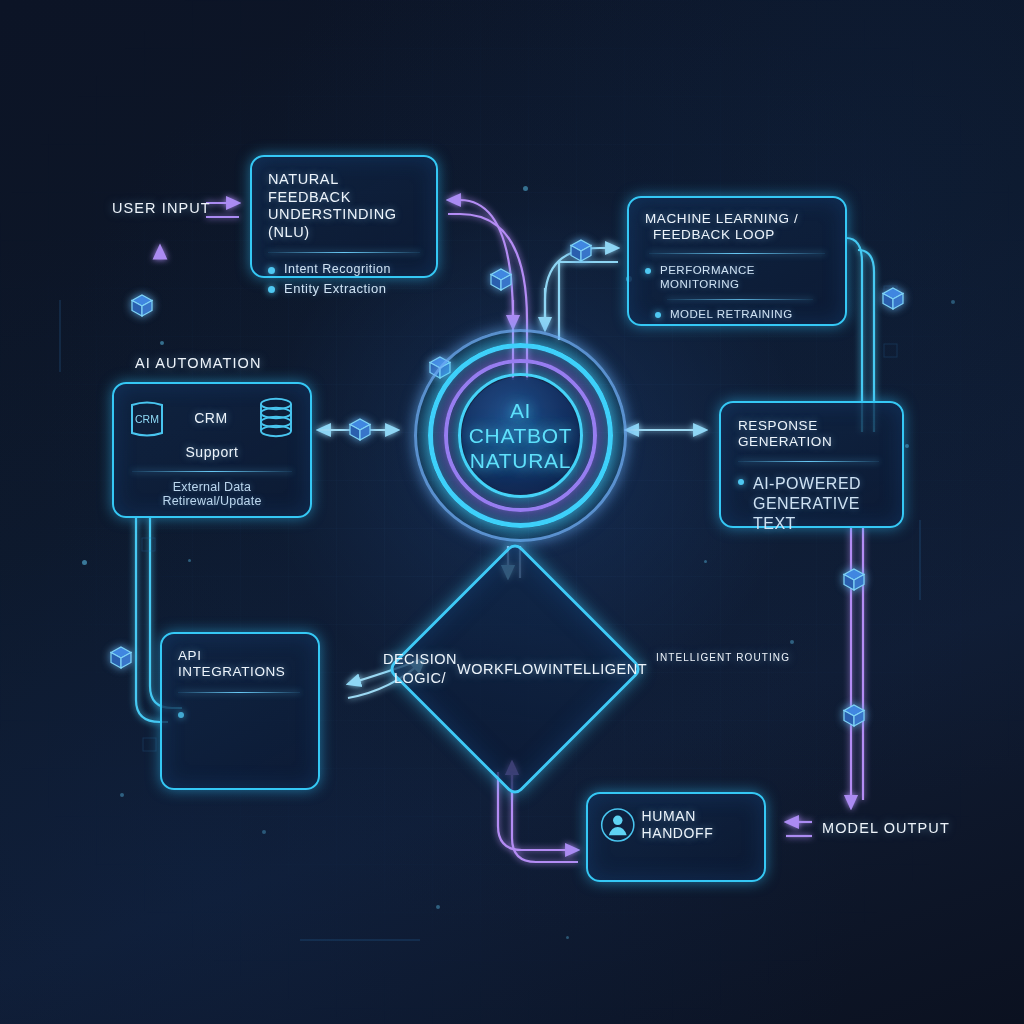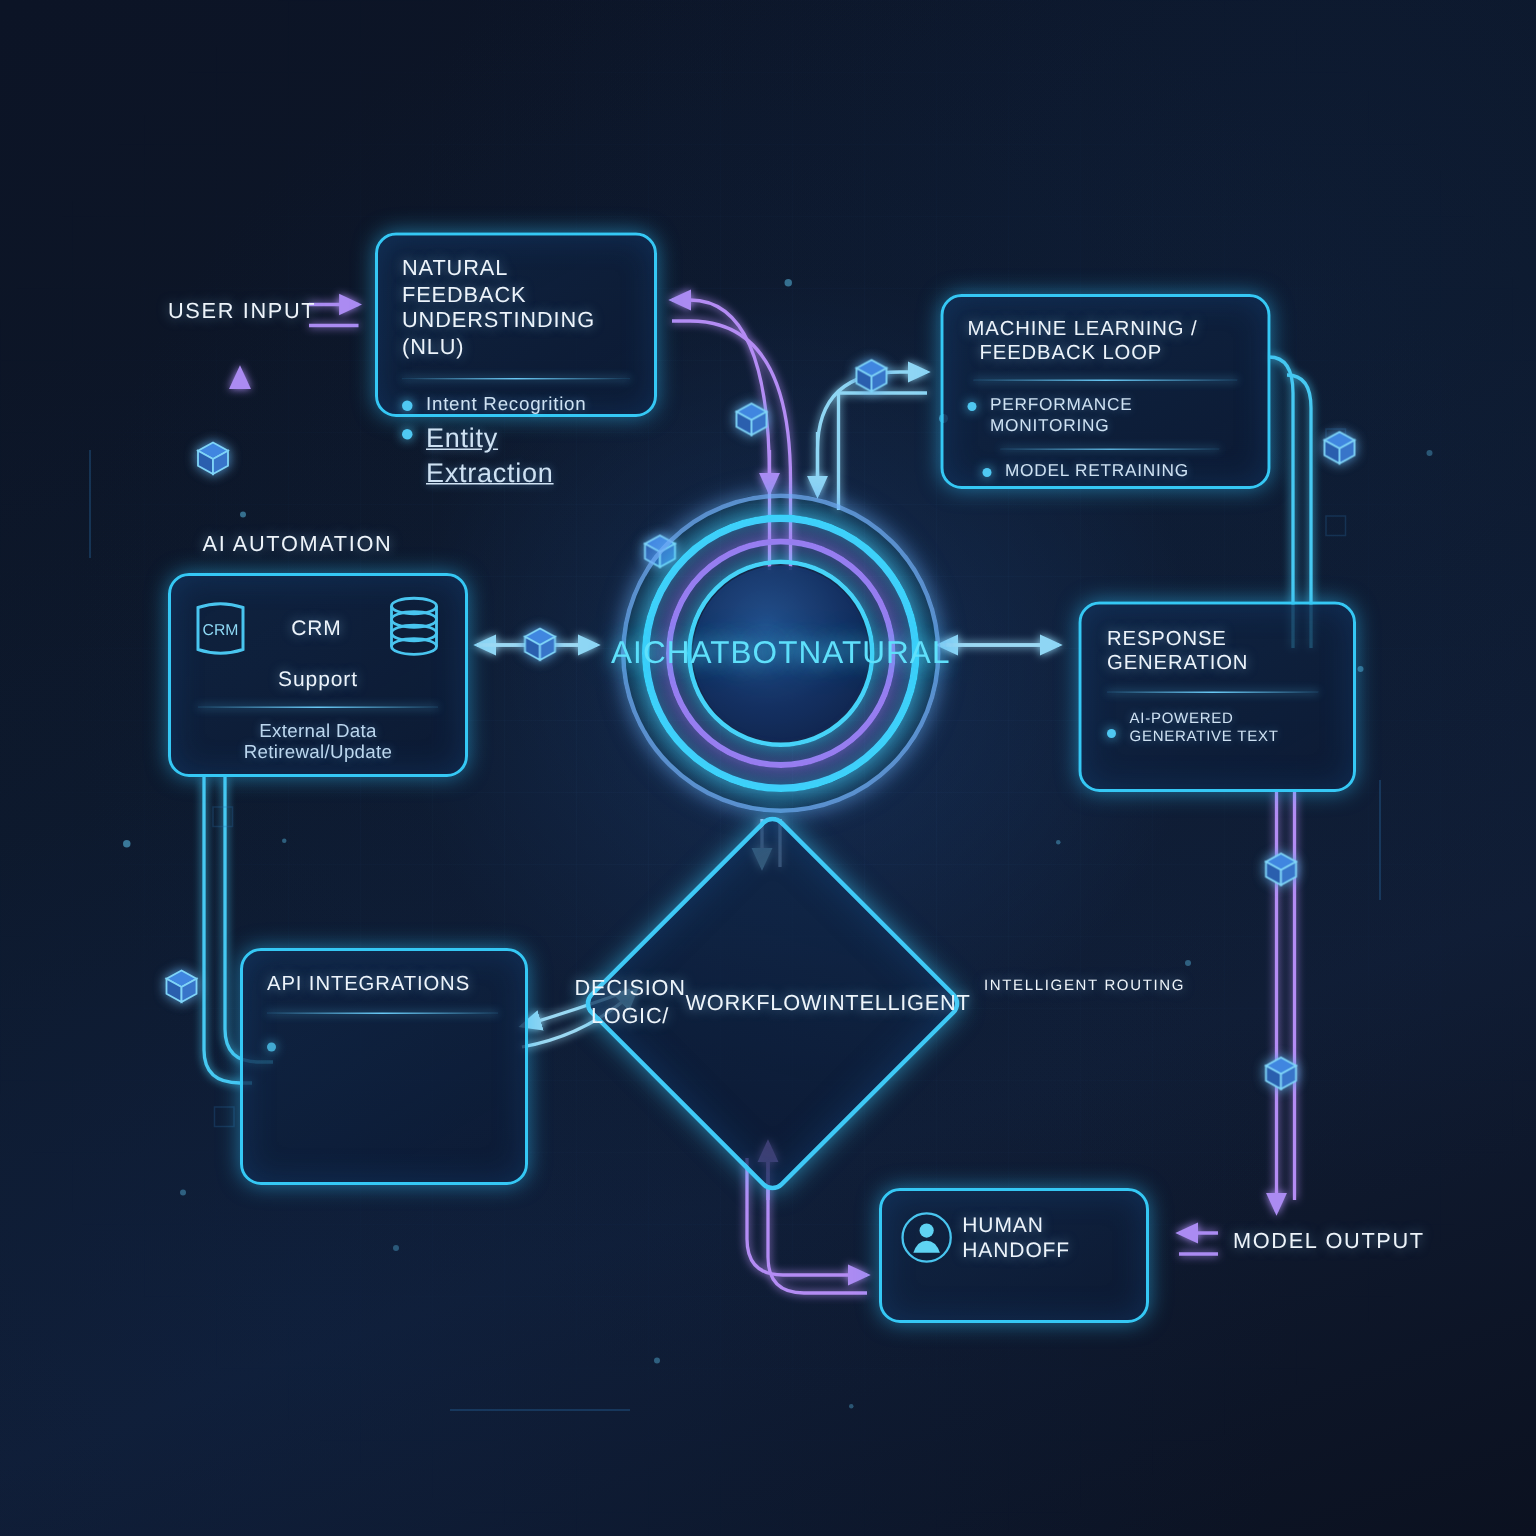--- a/index.html
+++ b/index.html
@@ -39,21 +39,21 @@
 
   
   #core{position:absolute;left:414px;top:329px;width:213px;height:213px;}
   #core .ring{position:absolute;border-radius:50%;box-sizing:border-box;}
   #core .r1{inset:0;border:3px solid rgba(120,170,245,.75);box-shadow:0 0 16px rgba(110,160,240,.6);}
   #core .r2{inset:14px;border:5px solid #38d7fb;box-shadow:0 0 22px rgba(60,215,250,.95),inset 0 0 16px rgba(60,215,250,.5);}
   #core .r3{inset:30px;border:4.5px solid #9b7af0;box-shadow:0 0 20px rgba(155,120,240,.85),inset 0 0 14px rgba(155,120,240,.45);}
   #core .r4{inset:44px;border:3px solid #46d3f8;box-shadow:0 0 16px rgba(70,210,250,.8);}
   #core .disc{position:absolute;inset:48px;border-radius:50%;
     background:radial-gradient(circle at 42% 34%, rgba(38,86,150,.85) 0%, rgba(20,48,98,.92) 55%, rgba(14,30,66,.95) 100%);}
-  #coretext{position:absolute;inset:48px;display:flex;flex-direction:row;align-items:center;justify-content:center;
+  #coretext{position:absolute;inset:48px;display:flex;flex-direction:column;align-items:center;justify-content:center;
     color:#5fe0fb;font-size:21px;line-height:1.20;letter-spacing:.7px;text-align:center;
     text-shadow:0 0 12px rgba(70,215,250,.9),0 0 26px rgba(70,215,250,.45);}
 
   
   #diamond{position:absolute;left:424px;top:578px;width:182px;height:182px;}
   #dshape{position:absolute;inset:0;transform:rotate(45deg);border:3px solid #3ec9f6;border-radius:10px;
     background:linear-gradient(150deg, rgba(16,40,74,0.72), rgba(11,25,52,0.68));
     box-shadow:0 0 16px rgba(60,200,246,.6), inset 0 0 24px rgba(25,95,165,.35);box-sizing:border-box;}
   #dtext{position:absolute;inset:0;display:flex;align-items:center;justify-content:center;
     color:#eef5fb;font-size:14.5px;line-height:1.28;letter-spacing:.5px;text-align:center;
@@ -222,21 +222,21 @@
   </svg>
 
   <div class="panel" style="left:250px;top:155px;width:188px;height:123px;padding:14px 16px 0 16px;">
     <div class="ptitle" style="font-size:14.5px;">NATURAL FEEDBACK</div>
     <div class="ptitle" style="font-size:14.5px;">UNDERSTINDING (NLU)</div>
     <div class="rule" style="margin:10px 0 9px 0;"></div>
     <div class="bullet" style="font-size:12.5px;margin-bottom:4px;">
       <span class="dot"></span>
       <span>Intent Recogrition</span>
     </div>
-    <div class="bullet" style="font-size:18px;text-decoration:underline;">
+    <div class="bullet" style="font-size:13px;">
       <span class="dot"></span>
       <span>Entity Extraction</span>
     </div>
   </div>
 
   <div class="panel" style="left:627px;top:196px;width:220px;height:130px;padding:13px 16px 0 16px;">
     <div class="ptitle" style="font-size:13.5px;">MACHINE LEARNING /</div>
     <div class="ptitle" style="font-size:13.5px;margin-left:8px;">FEEDBACK LOOP</div>
     <div class="rule" style="margin:9px 4px 9px 4px;"></div>
     <div class="bullet" style="font-size:11.5px;">
@@ -247,21 +247,21 @@
     <div class="bullet" style="font-size:11.5px;margin-left:10px;">
       <span class="dot" style="width:6px;height:6px;"></span>
       <span>MODEL RETRAINING</span>
     </div>
   </div>
 
   <div class="panel" style="left:719px;top:401px;width:185px;height:127px;padding:15px 17px 0 17px;">
     <div class="ptitle" style="font-size:13.5px;">RESPONSE</div>
     <div class="ptitle" style="font-size:13.5px;">GENERATION</div>
     <div class="rule" style="margin:10px 6px 12px 0;"></div>
-    <div class="bullet" style="font-size:10px;align-items:center;">
+    <div class="bullet" style="font-size:16px;">
       <span class="dot" style="width:6px;height:6px;"></span>
       <span>
         <span style="display:block">AI-POWERED</span>
         <span style="display:block">GENERATIVE TEXT</span>
       </span>
     </div>
   </div>
 
   <div class="sidelabel" style="left:135px;top:355px;font-size:14.5px;">AI AUTOMATION</div>
 
@@ -285,21 +285,21 @@
             <path d="M35,26 L35,35"></path>
           <ellipse cx="20" cy="35" rx="15" ry="5.2"></ellipse>
         </g>
       </svg>
     </div>
     <div class="ptitle" style="font-size:14px;text-align:center;margin-top:2px;">Support</div>
     <div class="rule" style="margin:10px 4px 8px 4px;"></div>
     <div style="font-size:12.5px;color:#bcd7ee;text-align:center;letter-spacing:.2px;text-shadow:0 0 6px rgba(120,195,255,.4);">External Data Retirewal/Update</div>
   </div>
 
-  <div class="panel" style="left:160px;top:632px;width:192px;height:158px;padding:14px 16px 0 16px;">
+  <div class="panel" style="left:160px;top:632px;width:160px;height:158px;padding:14px 16px 0 16px;">
     <div class="ptitle" style="font-size:13.5px;">API INTEGRATIONS</div>
     <div class="rule" style="margin:11px 2px 14px 0;"></div>
     <div class="bullet" style="font-size:12.5px;opacity:.82;">
       <span class="dot" style="width:6px;height:6px;"></span>
     </div>
   </div>
 
   <div class="panel" style="left:586px;top:792px;width:180px;height:90px;padding:10px 12px 0 12px;">
     <div style="display:flex;align-items:center;gap:6px;">
       <svg class="icon-svg" width="42" height="42" viewBox="0 0 42 42">

